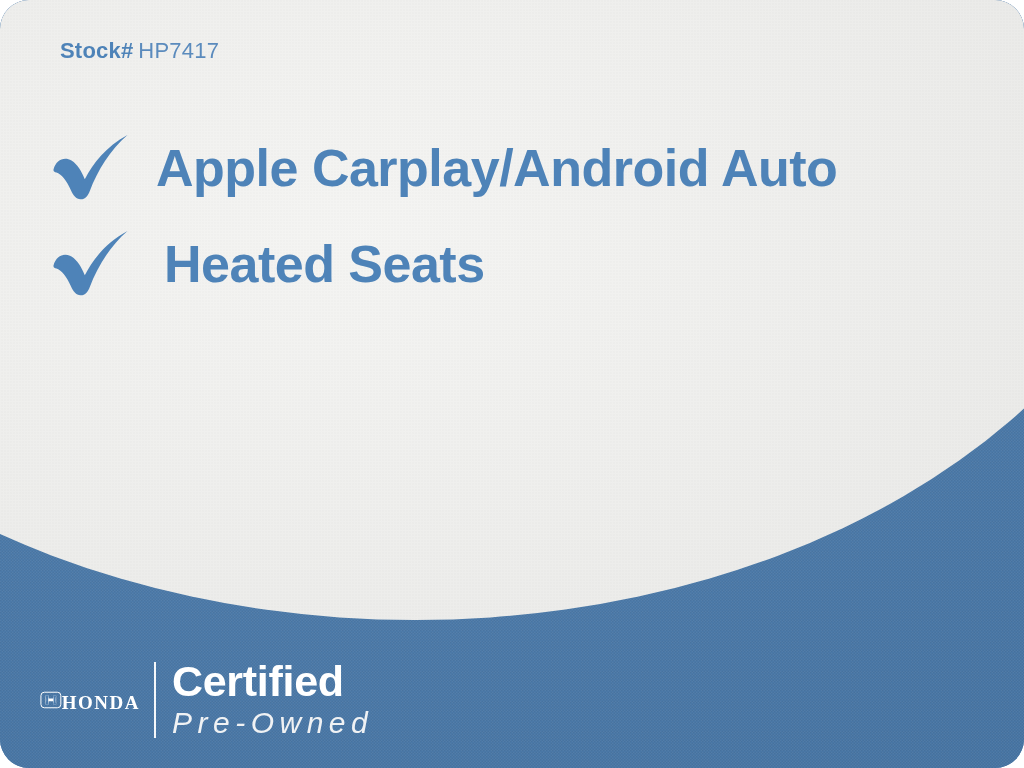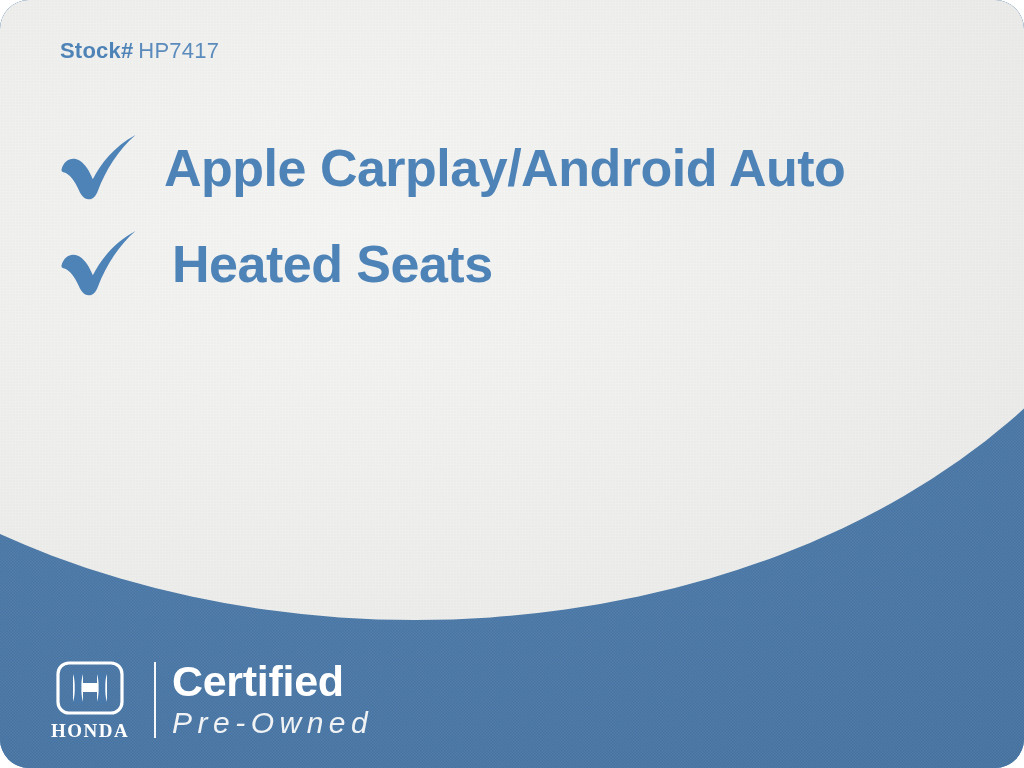--- a/index.html
+++ b/index.html
@@ -78,21 +78,21 @@
   }
   .stock-value {
     font-weight: normal;
     color: #5b8bbd;
     margin-left: 5px;
   }
 
   
   .feature-list {
     position: absolute;
-    left: 56px;
+    left: 48px;
     top: 122px;
     width: 920px;
   }
   .feature-row {
     position: relative;
     display: flex;
     align-items: center;
     height: 96px;
   }
   .check-icon {
@@ -118,21 +118,21 @@
   .cpo-lockup {
     position: absolute;
     left: 40px;
     bottom: 22px;
     display: flex;
     align-items: center;
     height: 92px;
   }
   .honda-block {
     display: flex;
-    flex-direction: column;
+    flex-direction: row;
     align-items: center;
     justify-content: center;
     width: 100px;
   }
   .honda-h-mark {
     display: block;
     width: 70px;
     height: 56px;
   }
   .honda-wordmark {

